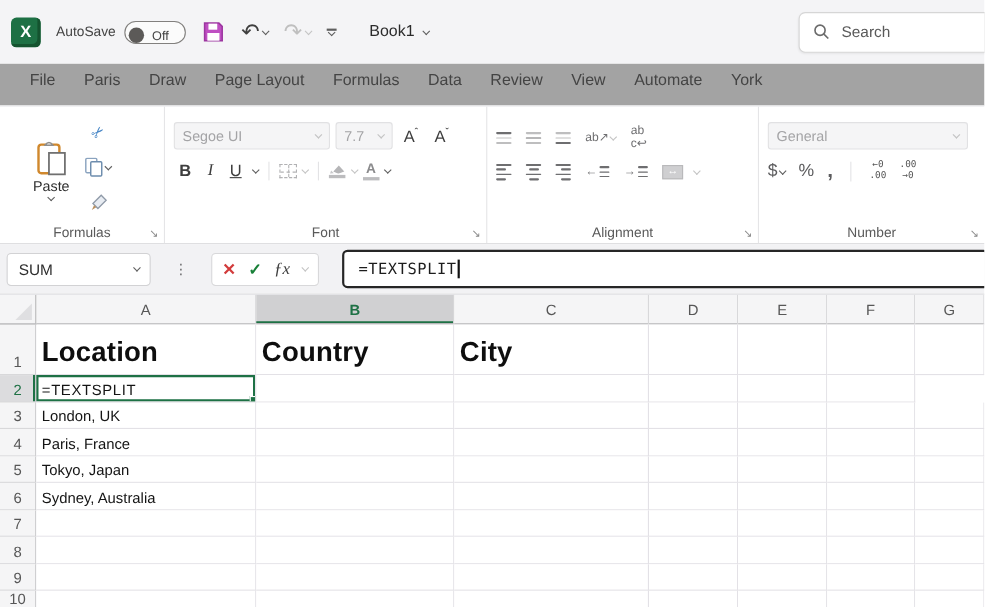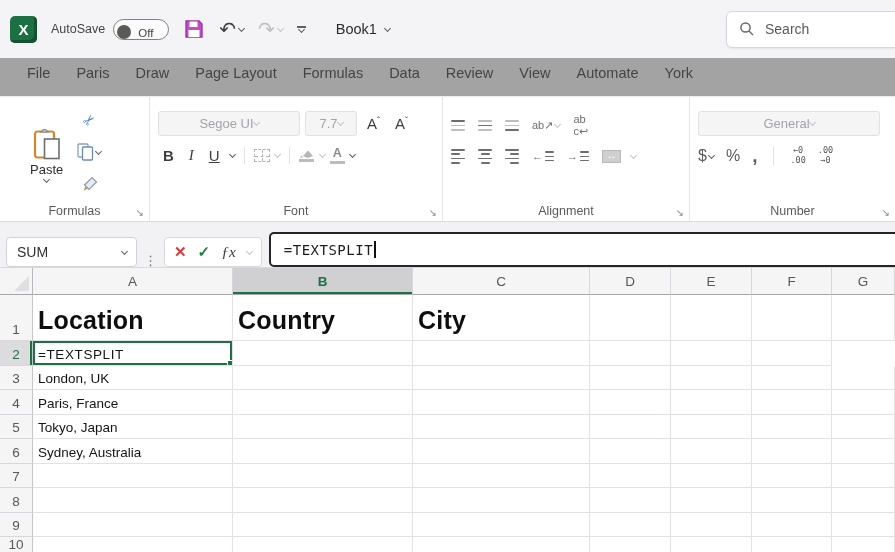--- a/index.html
+++ b/index.html
@@ -33,21 +33,21 @@
   .tab.active{color:#1f1f1f;font-weight:bold}
   .tab.active::after{content:"";position:absolute;left:10px;right:10px;bottom:2px;height:3px;border-radius:2px;background:#1e7145}
 
   
   .ribbon{height:126px;background:#fff;border-top:1px solid #ececee;border-bottom:1px solid #dcdcde;display:flex;flex:0 0 auto}
   .group{display:flex;flex-direction:column;border-right:1px solid #e5e5e7;padding-top:8px}
   .group-body{flex:1;display:flex;padding:0 8px}
   .group-foot{height:20px;position:relative;display:flex;align-items:center;justify-content:center;font-size:12.5px;color:#5a5a5a}
   .launcher{position:absolute;right:5px;bottom:3px;font-size:10px;color:#8a8a8a;cursor:pointer;line-height:1}
   .rbtn{background:none;border:none;cursor:pointer;display:flex;align-items:center;justify-content:center;gap:2px;color:#3c3c3c}
-  .combo{display:flex;align-items:center;justify-content:center;background:#f5f5f6;border:1px solid #e1e1e3;border-radius:3px;color:#a4a4a6;font-size:13px;height:25px;padding:0 7px;cursor:default}
+  .combo{display:flex;align-items:center;justify-content:space-between;background:#f5f5f6;border:1px solid #e1e1e3;border-radius:3px;color:#a4a4a6;font-size:13px;height:25px;padding:0 7px;cursor:default}
   .sep-v{width:1px;background:#e3e3e5;align-self:stretch;margin:2px 4px}
 
   
   .g-clip{width:150px}
   .paste{display:flex;flex-direction:column;align-items:center;gap:2px;margin:2px 6px 0 22px;font-size:13px;color:#2e2e2e}
   .clip-col{display:flex;flex-direction:column;justify-content:space-between;padding:4px 0 6px 8px}
   .clip-col .rbtn{height:22px}
   .cut-g{font-size:14px;color:#4a88c7;transform:rotate(-45deg);display:inline-block}
 
   
@@ -79,21 +79,21 @@
 
   
   .g-num{flex:1;border-right:none}
   .g-num .group-body{flex-direction:column;gap:9px;padding-top:6px}
   .num-row{display:flex;align-items:center;gap:12px}
   .nfmt{width:182px}
   .nglyph{font-size:16px;color:#5c5c5e}
   .dec-ico{display:flex;flex-direction:column;font-size:8.5px;color:#555;line-height:1.15;font-family:"DejaVu Sans Mono",monospace}
 
   
-  .fbar{height:46px;background:#f2f2f4;border-bottom:1px solid #d9d9db;display:flex;align-items:flex-end;padding:0 0 0 6px;gap:7px;flex:0 0 auto;overflow:hidden}
+  .fbar{height:46px;background:#f2f2f4;border-bottom:1px solid #d9d9db;display:flex;align-items:center;padding:0 0 0 6px;gap:21px;flex:0 0 auto;overflow:hidden}
   .namebox{width:131px;height:30px;background:#fff;border:1px solid #d2d2d4;border-radius:4px;display:flex;align-items:center;justify-content:space-between;padding:0 9px 0 10px;font-size:14px;color:#2e2e2e;cursor:pointer}
   .dots{color:#6a6a6c;font-size:13px;letter-spacing:0;line-height:1}
   .fxgroup{height:30px;background:#fff;border:1px solid #d8d8da;border-radius:4px;display:flex;align-items:center;padding:0 9px;gap:11px}
   .fx-cancel{color:#d23b3b;font-size:15px;font-weight:bold;background:none;border:none;cursor:pointer}
   .fx-ok{color:#188038;font-size:15px;font-weight:bold;background:none;border:none;cursor:pointer}
   .fx-fx{font-family:"Liberation Serif",serif;font-style:italic;font-size:15.5px;color:#3e3e3e;background:none;border:none;cursor:pointer}
   .finput{flex:1;height:35px;background:#fff;border:2px solid #262626;border-radius:5px;margin-right:-4px;display:flex;align-items:center;padding-left:13px;font-family:"DejaVu Sans Mono",monospace;font-size:14px;color:#1c1c1c;letter-spacing:.5px}
   .caret{width:1.5px;height:17px;background:#111;margin-left:1px}
 
   

